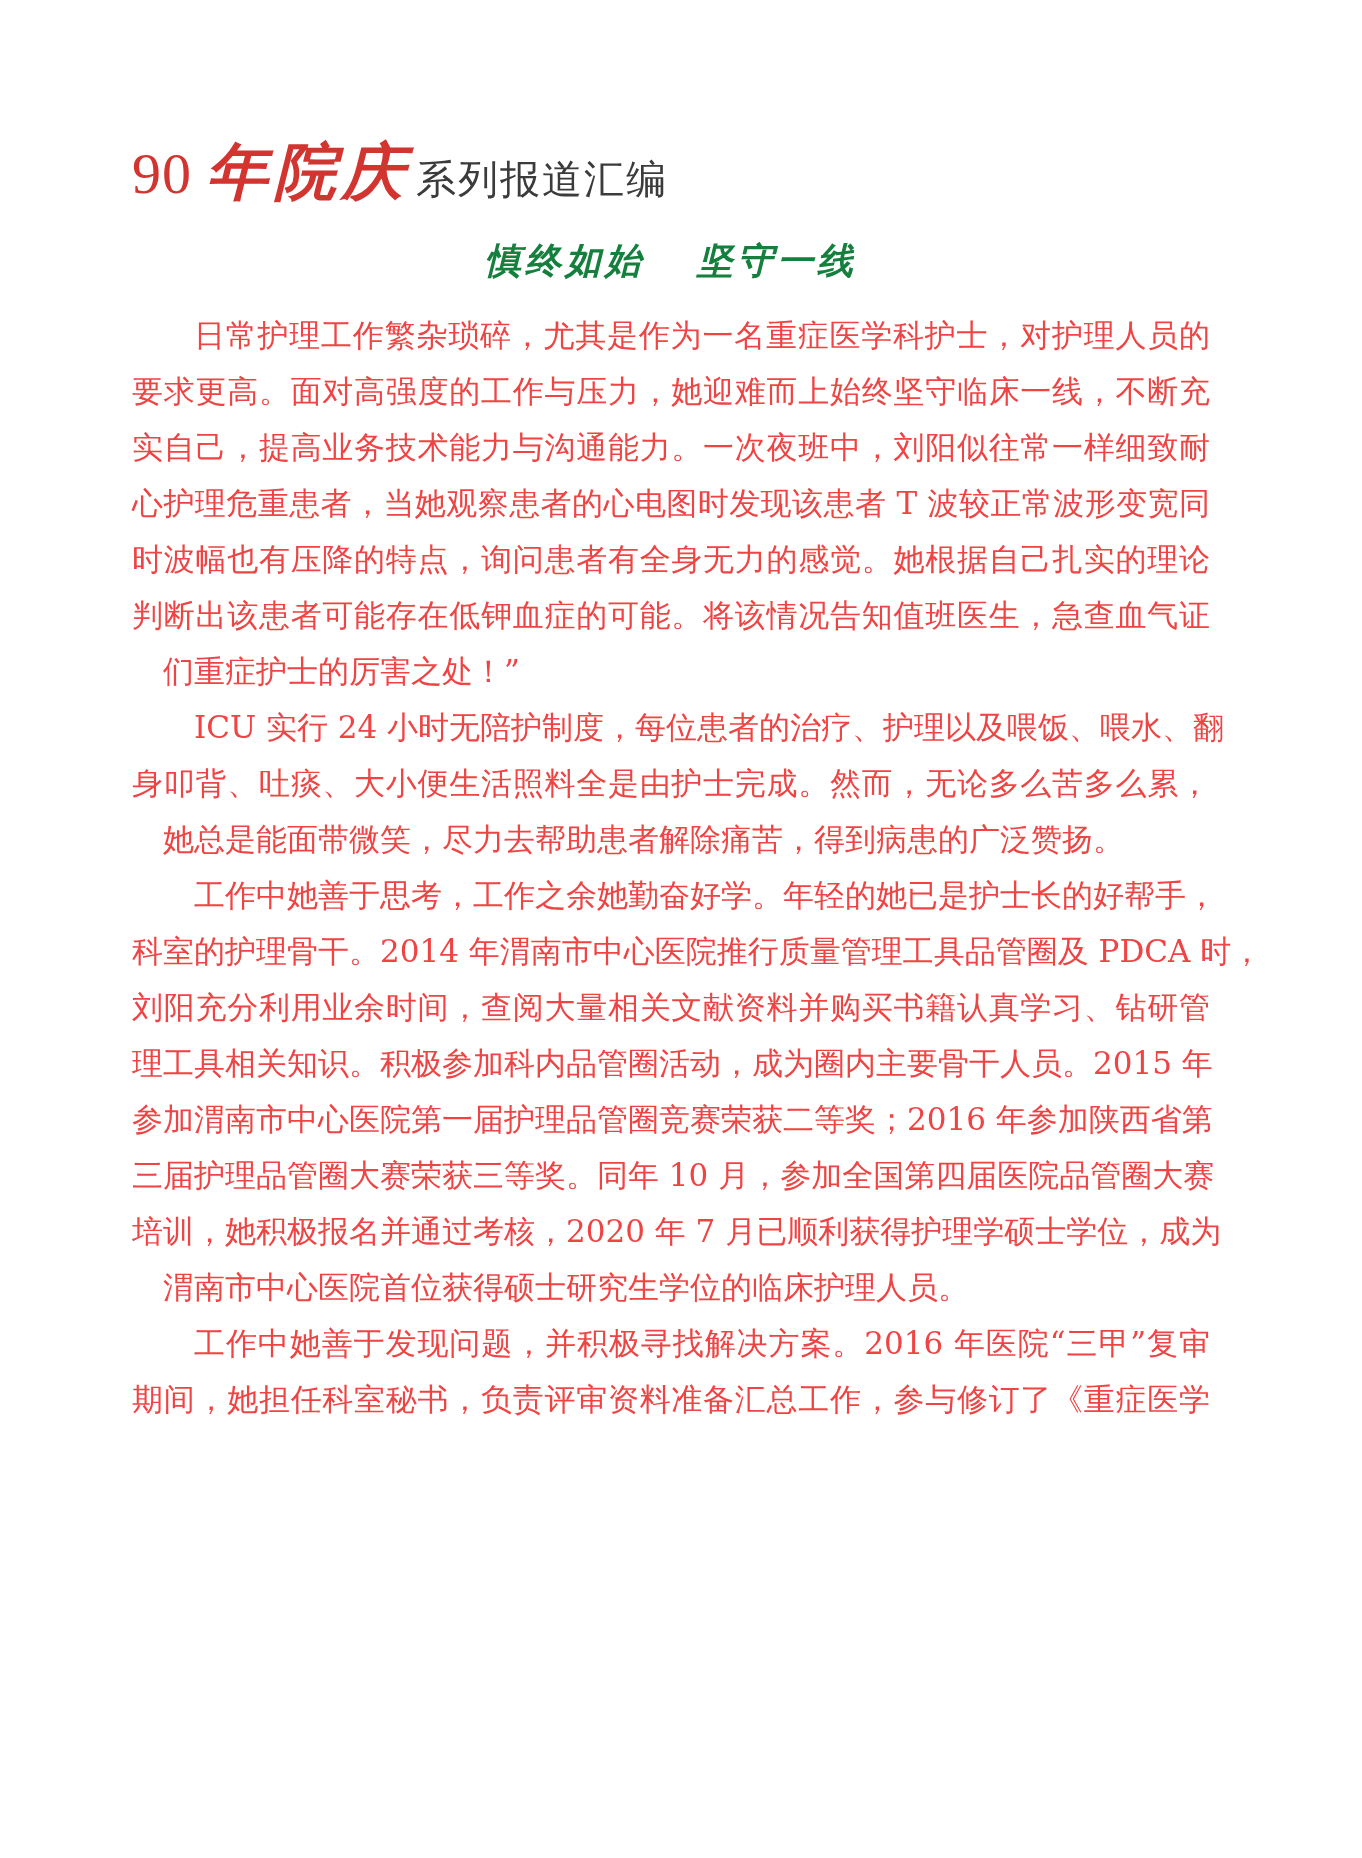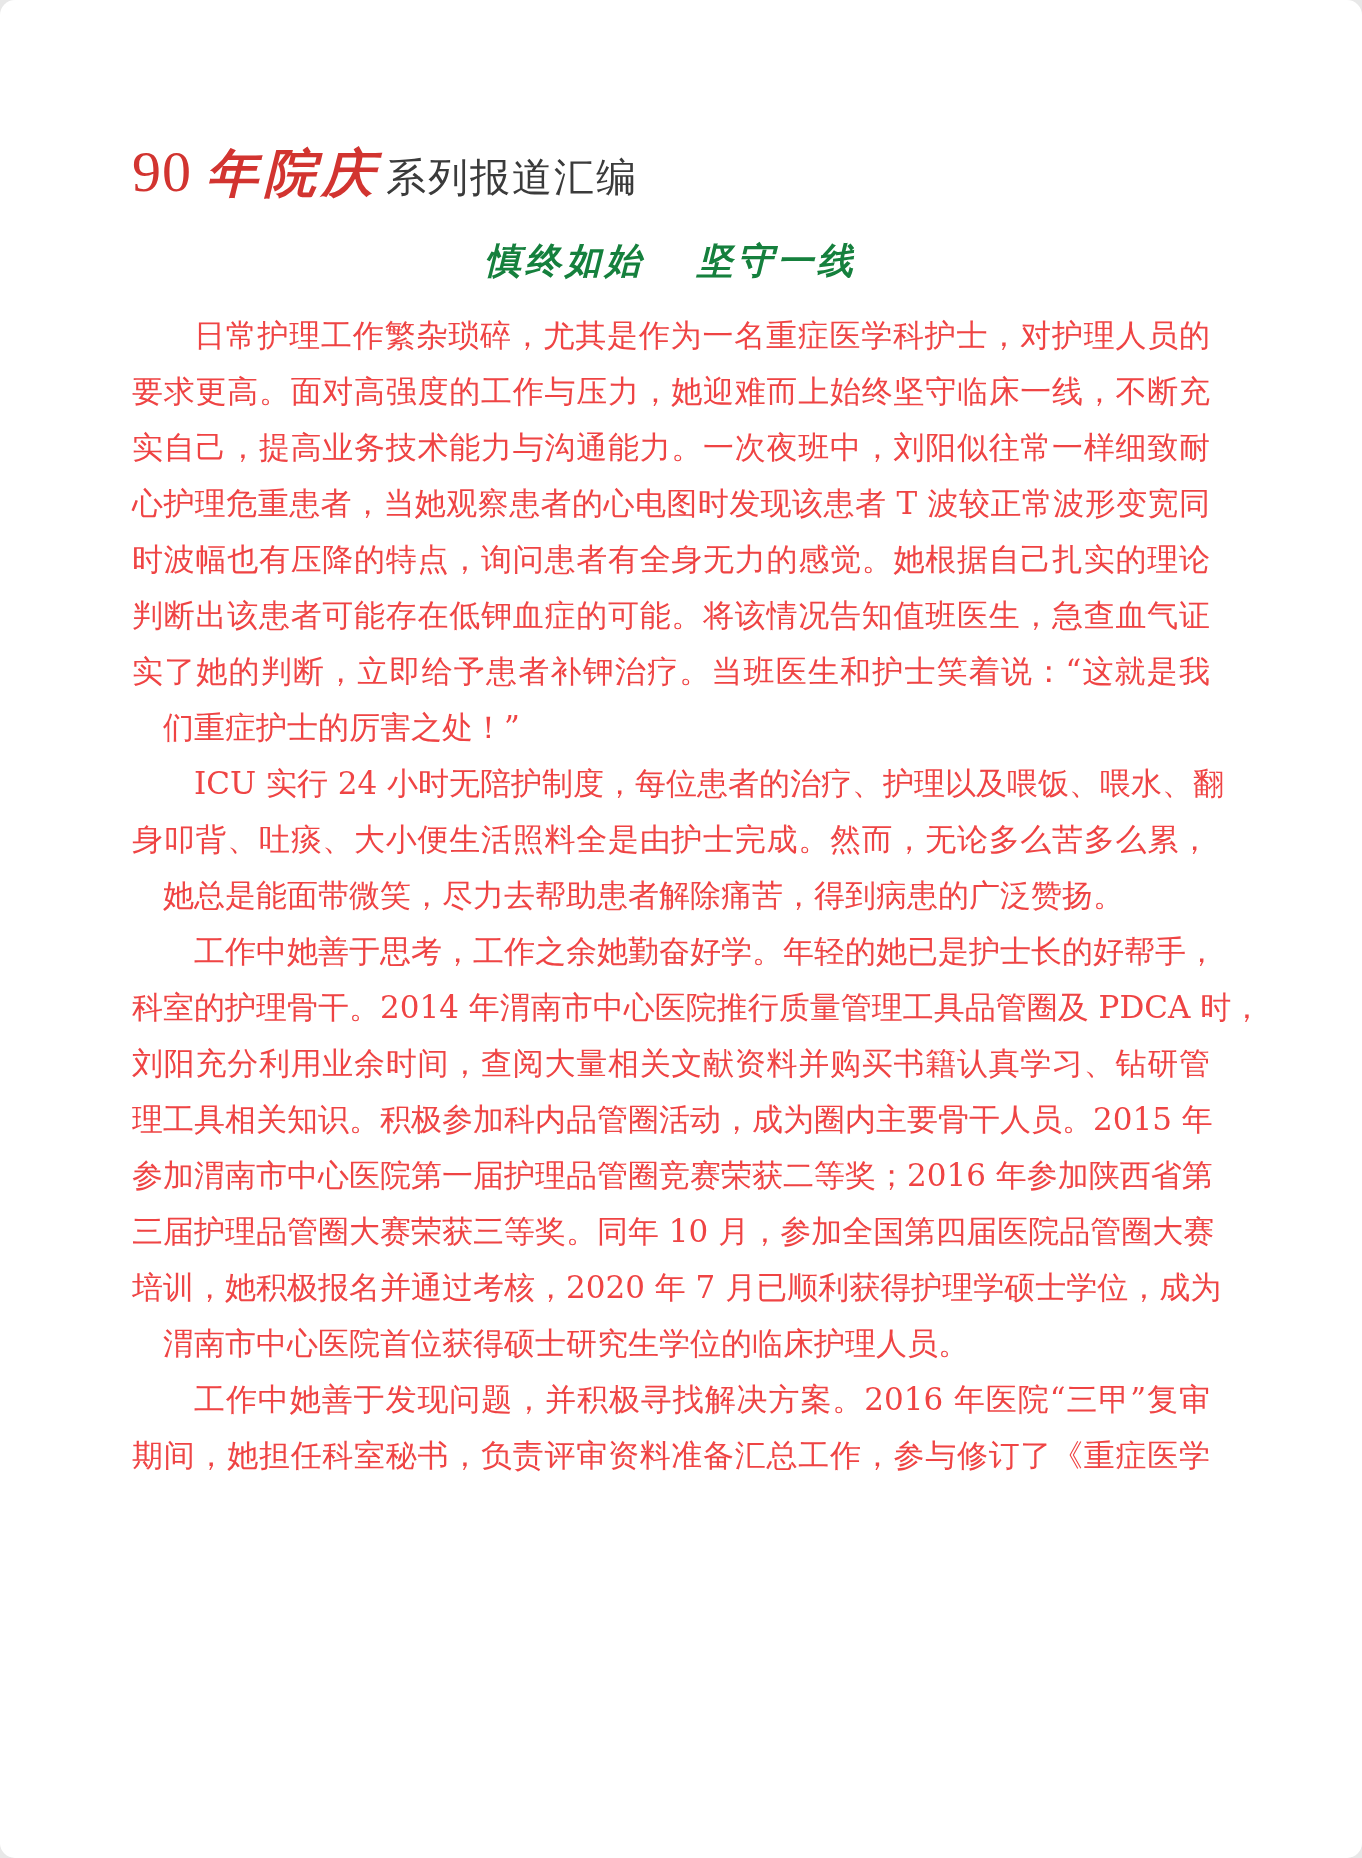--- a/index.html
+++ b/index.html
@@ -7,41 +7,40 @@
   body { font-family: "DejaVu Sans", sans-serif; }
 
   .page {
     position: relative;
     width: 1362px;
     height: 1858px;
     margin: 0 auto;
     background: #ffffff;
     padding: 148px 152px 0 132px;
     overflow: hidden;
-    border-radius: 15px;
   }
 
   
   .book-header {
     display: flex;
     align-items: baseline;
     height: 48px;
     margin-bottom: 42px;
     white-space: nowrap;
   }
   .logo-num {
     font-family: "Liberation Serif", "DejaVu Serif", serif;
     font-size: 58px;
     line-height: 48px;
     color: #d23430;
     letter-spacing: 1px;
   }
   .logo-cal {
     font-family: "Liberation Serif", "DejaVu Serif", serif;
-    font-size: 52px;
+    font-size: 62px;
     line-height: 48px;
     font-weight: bold;
     font-style: italic;
     color: #d23430;
     margin-left: 14px;
     letter-spacing: 6px;
   }
   .logo-suffix {
     font-size: 40px;
     line-height: 48px;
@@ -106,21 +105,20 @@
   </h2>
 
   <div class="para-group">
       <div class="para">
         <div class="line first">日常护理工作繁杂琐碎，尤其是作为一名重症医学科护士，对护理人员的</div>
         <div class="line">要求更高。面对高强度的工作与压力，她迎难而上始终坚守临床一线，不断充</div>
         <div class="line">实自己，提高业务技术能力与沟通能力。一次夜班中，刘阳似往常一样细致耐</div>
         <div class="line">心护理危重患者，当她观察患者的心电图时发现该患者 T 波较正常波形变宽同</div>
         <div class="line">时波幅也有压降的特点，询问患者有全身无力的感觉。她根据自己扎实的理论</div>
         <div class="line">判断出该患者可能存在低钾血症的可能。将该情况告知值班医生，急查血气证</div>
-        <div class="line">实了她的判断，立即给予患者补钾治疗。当班医生和护士笑着说：“这就是我</div>
         <div class="line plast">们重症护士的厉害之处！”</div>
       </div>
       <div class="para">
         <div class="line first">ICU 实行 24 小时无陪护制度，每位患者的治疗、护理以及喂饭、喂水、翻</div>
         <div class="line">身叩背、吐痰、大小便生活照料全是由护士完成。然而，无论多么苦多么累，</div>
         <div class="line plast">她总是能面带微笑，尽力去帮助患者解除痛苦，得到病患的广泛赞扬。</div>
       </div>
     </div>
 
 

